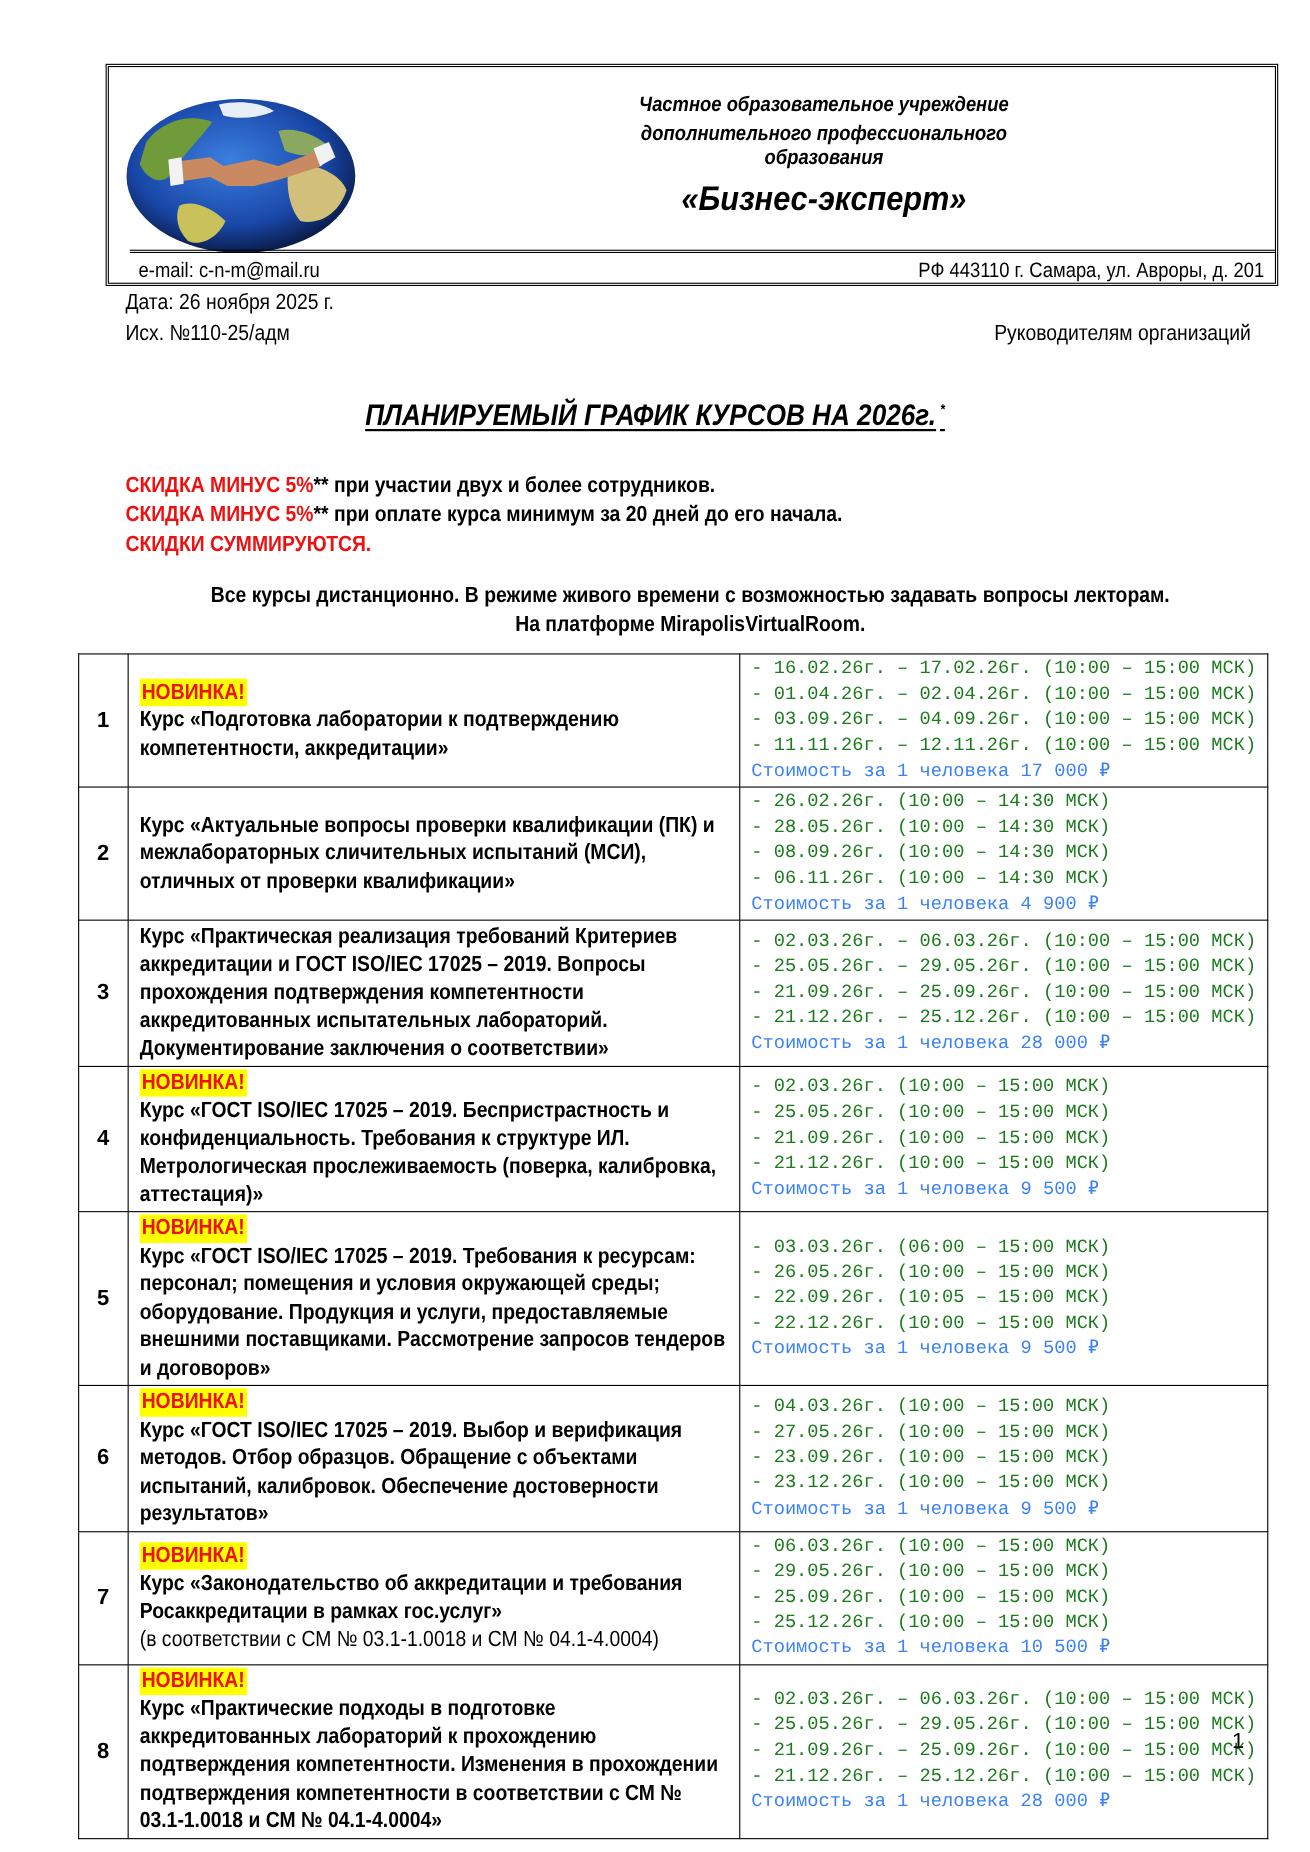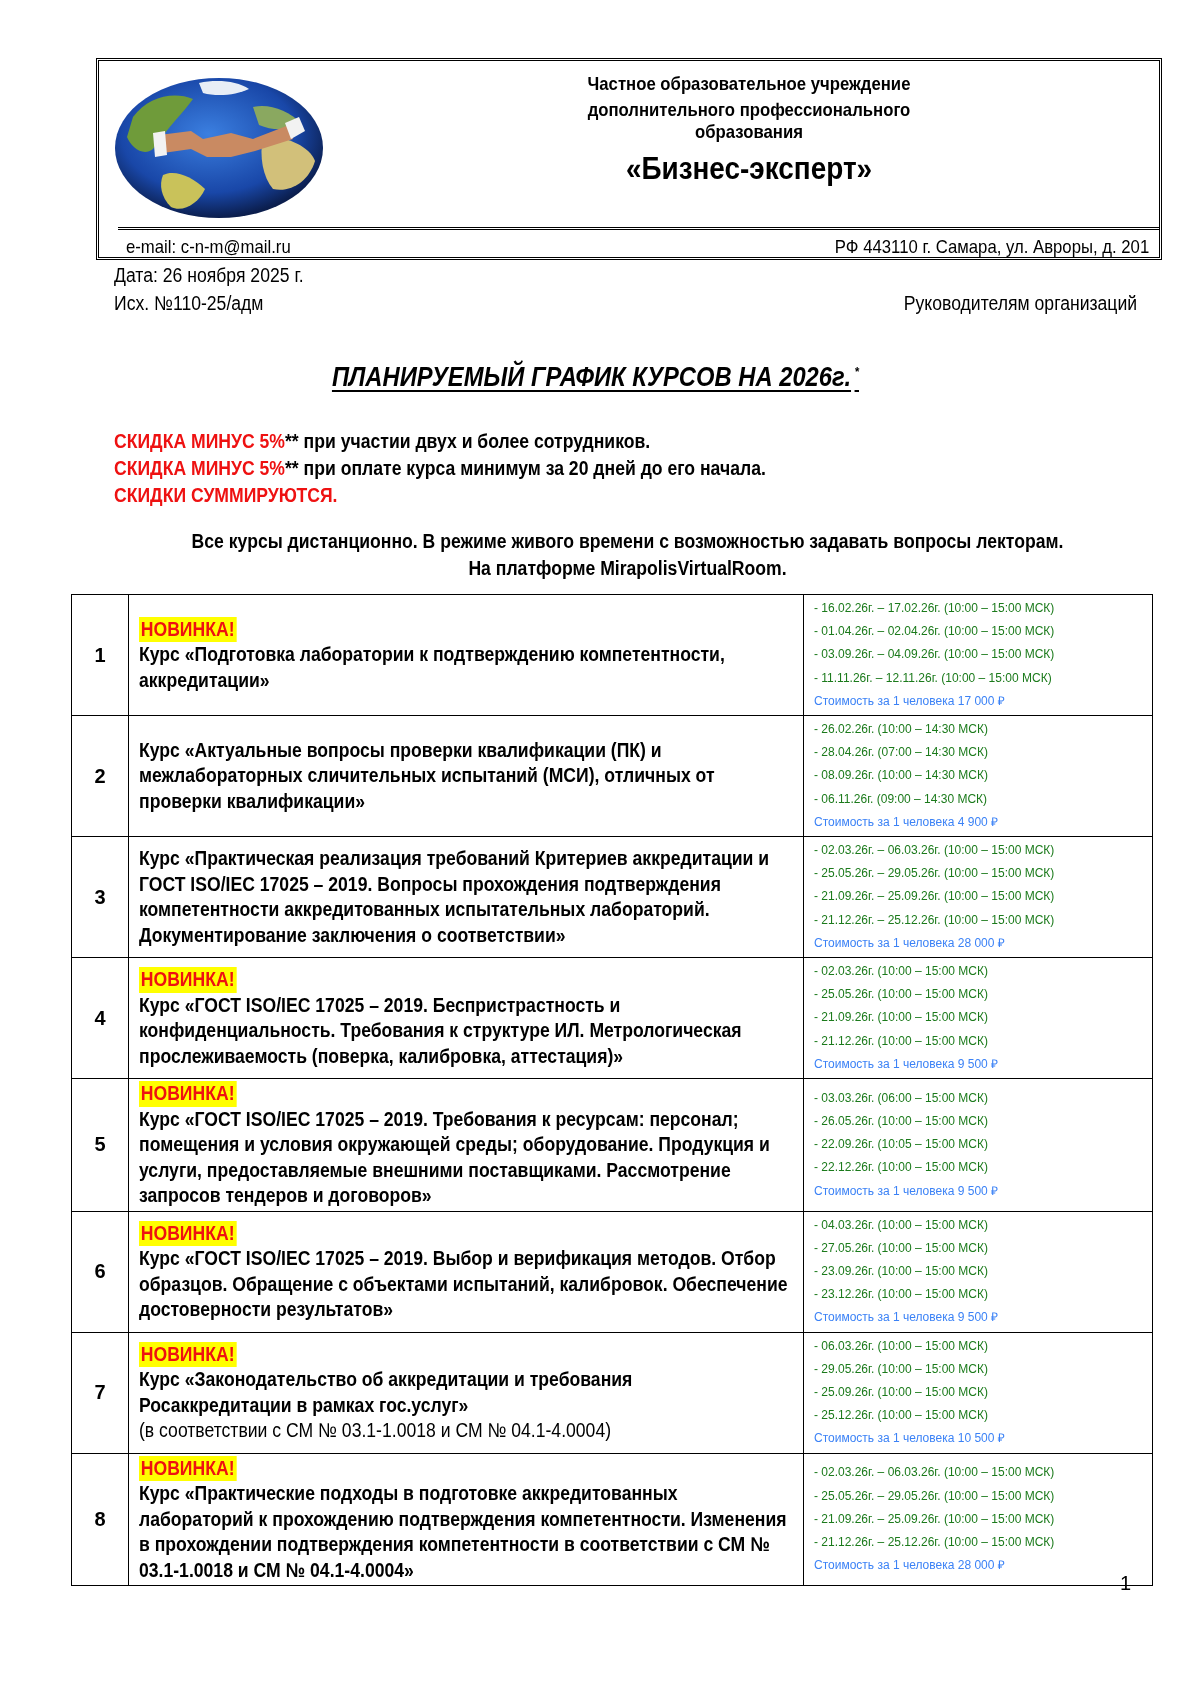--- a/index.html
+++ b/index.html
@@ -1,19 +1,19 @@
 <!DOCTYPE html>
 <html><head>
 <meta charset="utf-8">
 <style>
   html, body { margin:0; padding:0; background:#ffffff; }
   body { width:1191px; height:1684px; position:relative; font-family:"Liberation Sans", sans-serif; color:#000; overflow:hidden; }
 
   .letterhead { position:absolute; left:96px; top:58px; width:1066px; height:202px; border:3px double #000; box-sizing:border-box; }
-  .lh-top { position:absolute; left:0; top:4px; right:0; height:164px; }
+  .lh-top { position:absolute; left:0; top:16px; right:0; height:164px;font-style:italic; }
   .lh-bottom { position:absolute; left:0; top:166px; right:0; bottom:0; border-top:3px double #000;margin-left:19px; }
   .globe { position:absolute; left:14px; top:12px; width:212px; height:142px; }
   .org-line1, .org-line2 { position:absolute; left:420px; width:460px; text-align:center; font-weight:bold; font-size:19px; transform:scaleX(0.88); transform-origin:center; }
   .org-line1 { top:8px; }
   .org-line2 { top:34px; }
   .org-name { position:absolute; left:420px; width:460px; top:86px; text-align:center; font-weight:bold; font-size:31px; transform:scaleX(0.9); }
   .email { position:absolute; left:8px; top:6px; font-size:19px; transform:scaleX(0.88); transform-origin:left; }
   .address { position:absolute; right:10px; top:6px; font-size:19px; transform:scaleX(0.88); transform-origin:right; white-space:nowrap; }
 
   .date { position:absolute; left:114px; top:264px; font-size:20px; transform:scaleX(0.88); transform-origin:left; }
@@ -28,21 +28,21 @@
   .red { color:#ee1111; }
 
   .notice { position:absolute; left:0; width:1191px; top:528px; text-align:center; font-weight:bold; font-size:20px; line-height:27px;margin-left:32px; }
   .notice div { transform:scaleX(0.88); }
 
   table.courses { position:absolute; left:71px; top:594px; width:1082px; border-collapse:collapse; }
   table.courses td { border:1px solid #000; vertical-align:middle; padding:0; }
   td.num { width:56px; text-align:center; font-weight:bold; font-size:20px; }
   td.desc { width:654px; padding:2px 10px !important; font-size:20px; line-height:25.5px; }
   td.desc .inner { transform:scaleX(0.88); transform-origin:left; width:113%; }
-  td.sched { padding:2px 10px !important; font-size:12px; line-height:23.2px; }
+  td.sched { padding:2px 10px !important; font-size:17px; line-height:23.2px;font-family:Liberation Mono, monospace; }
   .badge { display:inline-block; background:#ffff00; color:#ee1111; font-weight:bold; padding:0 2px; }
   .ctitle { font-weight:bold; }
   .cnote { font-weight:normal; }
   .date-line { color:#1b7a1b; white-space:nowrap; }
   .price { color:#3b82f6; white-space:nowrap; }
 
   .pagenum { position:absolute; left:1120px; top:1572px; font-size:20px; }
 </style>
 </head>
 <body>
@@ -116,23 +116,23 @@
       </tr>
       <tr style="height: 108px;">
         <td class="num">2</td>
         <td class="desc">
           <div class="inner">
             <div class="ctitle">Курс «Актуальные вопросы проверки квалификации (ПК) и межлабораторных сличительных испытаний (МСИ), отличных от проверки квалификации»</div>
           </div>
         </td>
         <td class="sched">
           <div class="date-line">- 26.02.26г. (10:00 – 14:30 МСК)</div>
-          <div class="date-line">- 28.04.26г. (07:00 – 14:30 МСК)</div>
+          <div class="date-line">- 28.05.26г. (10:00 – 14:30 МСК)</div>
           <div class="date-line">- 08.09.26г. (10:00 – 14:30 МСК)</div>
-          <div class="date-line">- 06.11.26г. (09:00 – 14:30 МСК)</div>
+          <div class="date-line">- 06.11.26г. (10:00 – 14:30 МСК)</div>
           <div class="price">Стоимость за 1 человека 4 900 ₽</div>
         </td>
       </tr>
       <tr style="height: 108px;">
         <td class="num">3</td>
         <td class="desc">
           <div class="inner">
             <div class="ctitle">Курс «Практическая реализация требований Критериев аккредитации и ГОСТ ISO/IEC 17025 – 2019. Вопросы прохождения подтверждения компетентности аккредитованных испытательных лабораторий. Документирование заключения о соответствии»</div>
           </div>
         </td>

